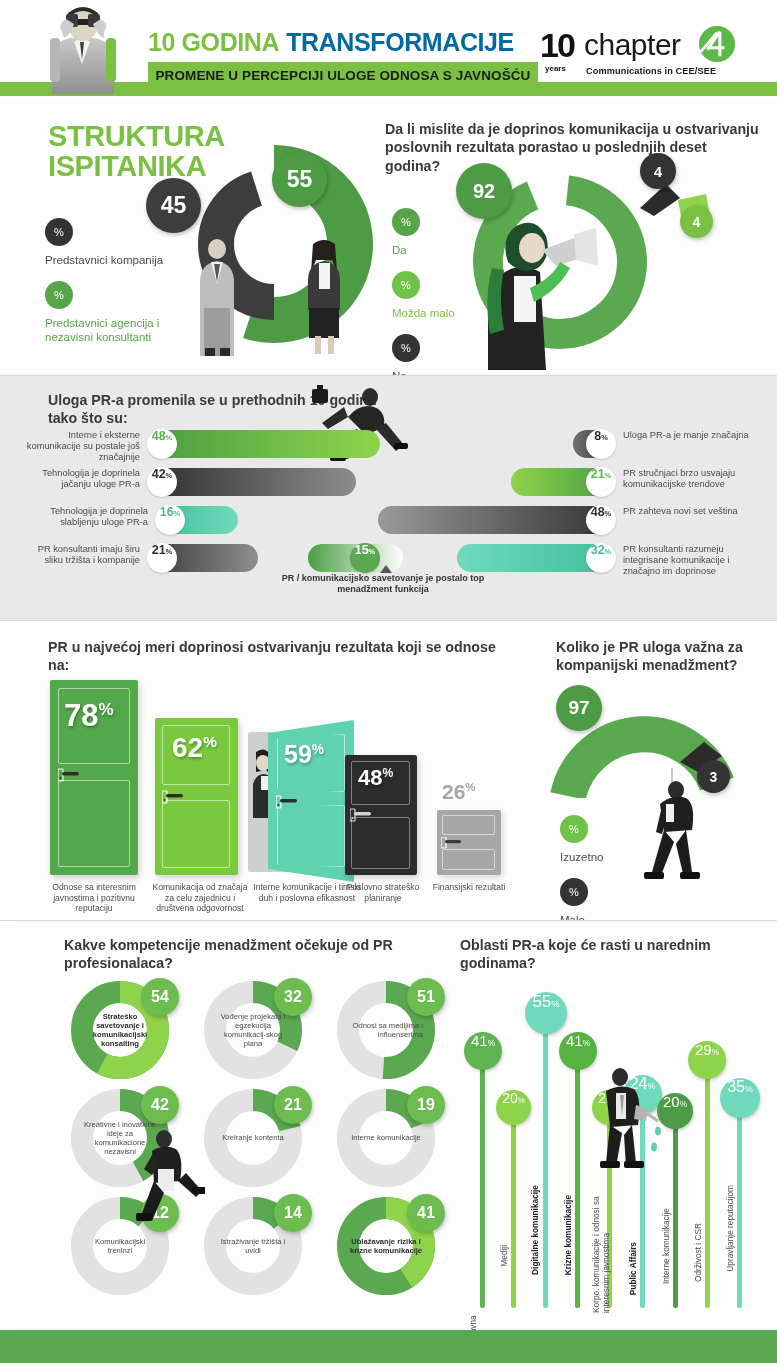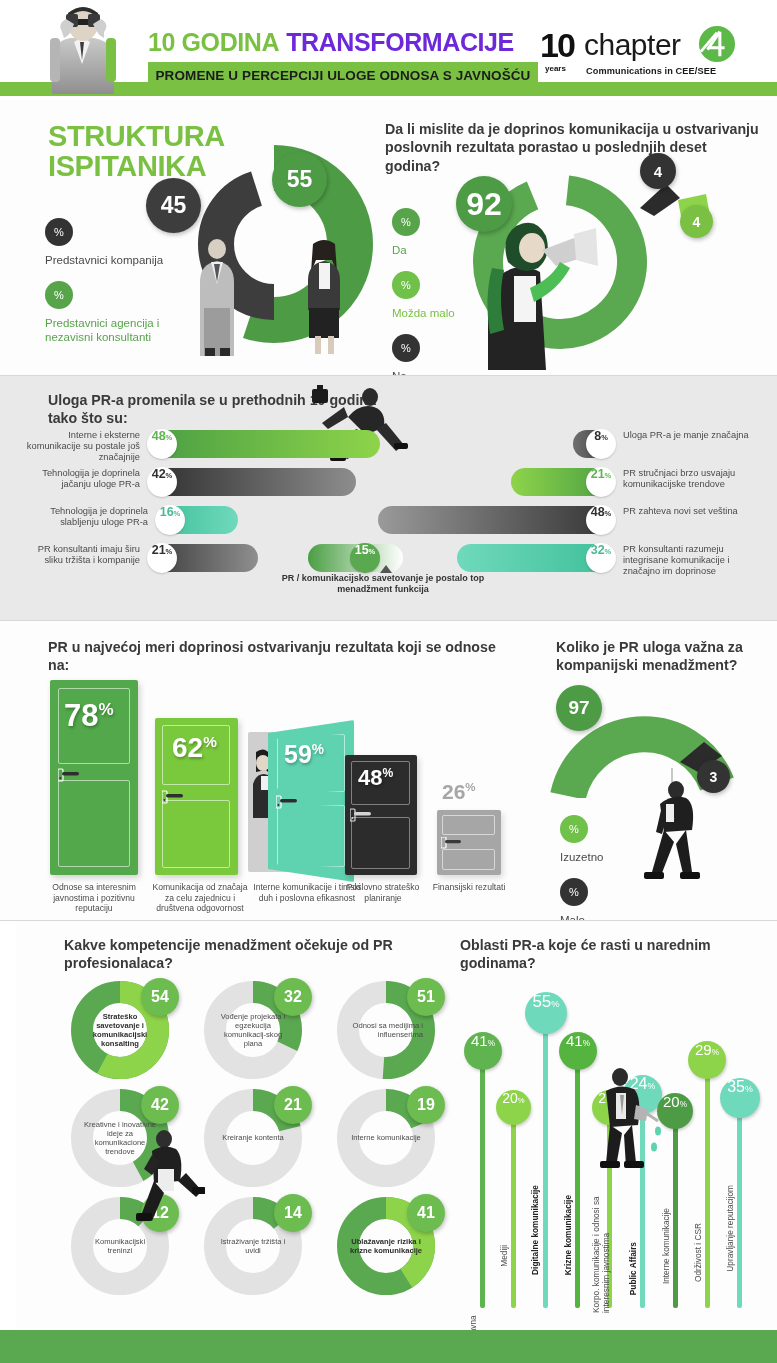--- a/index.html
+++ b/index.html
@@ -19,21 +19,21 @@
   }
   .hdr-title-row {
     position:absolute; left:148px; top:26px; width:390px; height:32px;
     display:flex; align-items:center;
   }
   .hdr-title {
     font-size:25px; font-weight:bold; letter-spacing:-0.4px;
     font-family:"Liberation Sans", sans-serif;
   }
   .hdr-t1 { color:#7ac143; }
-  .hdr-t2 { color:#6d28d9; margin-left:7px; }
+  .hdr-t2 { color:#0369a1; margin-left:7px; }
   .hdr-sub-band {
     position:absolute; left:148px; top:62px; width:390px; height:26px;
     background:#7ac143; display:flex; align-items:center; justify-content:center;
   }
   .hdr-sub {
     color:#1c1c1c; font-size:13.5px; font-weight:bold; letter-spacing:0.1px;
   }
   .man-binoculars {
     position:absolute; left:22px; top:2px; width:120px; height:92px;
   }
@@ -79,21 +79,21 @@
   }
   .b45 { left:146px; top:78px; width:55px; height:55px; background:#3d3d3d; font-size:23px; }
   .b55 { left:272px; top:52px; width:55px; height:55px; background:#4e9b46; font-size:23px; }
 
   .s1-q {
     position:absolute; left:385px; top:20px; width:375px;
     font-size:14.2px; font-weight:bold; color:#3a3a3a; line-height:1.3;
   }
   .s1-legend2 { position:absolute; left:392px; top:108px; width:90px; }
   .donut2 { position:absolute; left:460px; top:62px; width:200px; height:200px; }
-  .b92 { left:456px; top:76px; width:56px; height:56px; background:#4e9b46; font-size:32px; }
+  .b92 { left:456px; top:63px; width:56px; height:56px; background:#4e9b46; font-size:20px; }
   .b4a { left:640px; top:53px; width:36px; height:36px; background:#333333; font-size:15px; }
   .b4b { left:680px; top:105px; width:33px; height:33px; background:#7ac143; font-size:14px; }
   .megaphone-lady { position:absolute; left:470px; top:110px; width:140px; height:160px; }
 
   
   .s2 { height:245px; }
   .s2-title { position:absolute; left:48px; top:16px; width:330px; }
   .runner { position:absolute; left:308px; top:6px; width:100px; height:90px; }
 
   .barrow { position:absolute; height:28px; }
@@ -553,21 +553,21 @@
       <circle cx="52" cy="52" r="38" fill="none" stroke="#e2e2e2" stroke-width="22"></circle>
       <circle cx="52" cy="52" r="38" fill="none" stroke="#5aa84f" stroke-width="22" stroke-dasharray="121.8 117" transform="rotate(-90 52 52)"></circle>
     </svg>
     <div class="dnut-lbl" style="position:absolute;left:370px;top:110px;text-align:right;">Odnosi sa medijima i influenserima</div>
     <div class="dbadge" style="left:391px;top:58px;background:#6cbc50;">51</div>
 
     <svg class="dnut" style="left:52px;top:166px;" viewBox="0 0 104 104">
       <circle cx="52" cy="52" r="38" fill="none" stroke="#e2e2e2" stroke-width="22"></circle>
       <circle cx="52" cy="52" r="38" fill="none" stroke="#5aa84f" stroke-width="22" stroke-dasharray="100.3 138.5" transform="rotate(-90 52 52)"></circle>
     </svg>
-    <div class="dnut-lbl" style="position:absolute;left:104px;top:218px;">Kreativne i inovativne ideje za komunikacione trendove</div>
+    <div class="dnut-lbl" style="position:absolute;left:104px;top:218px;">Kreativne i inovativne ideje za komunikacione nezavisni</div>
     <div class="dbadge" style="left:125px;top:166px;background:#6cbc50;">42</div>
 
     <svg class="dnut" style="left:185px;top:166px;" viewBox="0 0 104 104">
       <circle cx="52" cy="52" r="38" fill="none" stroke="#e2e2e2" stroke-width="22"></circle>
       <circle cx="52" cy="52" r="38" fill="none" stroke="#5aa84f" stroke-width="22" stroke-dasharray="50.1 188.7" transform="rotate(-90 52 52)"></circle>
     </svg>
     <div class="dnut-lbl" style="position:absolute;left:237px;top:218px;">Kreiranje kontenta</div>
     <div class="dbadge" style="left:258px;top:166px;background:#6cbc50;">21</div>
 
     <svg class="dnut" style="left:318px;top:166px;" viewBox="0 0 104 104">

